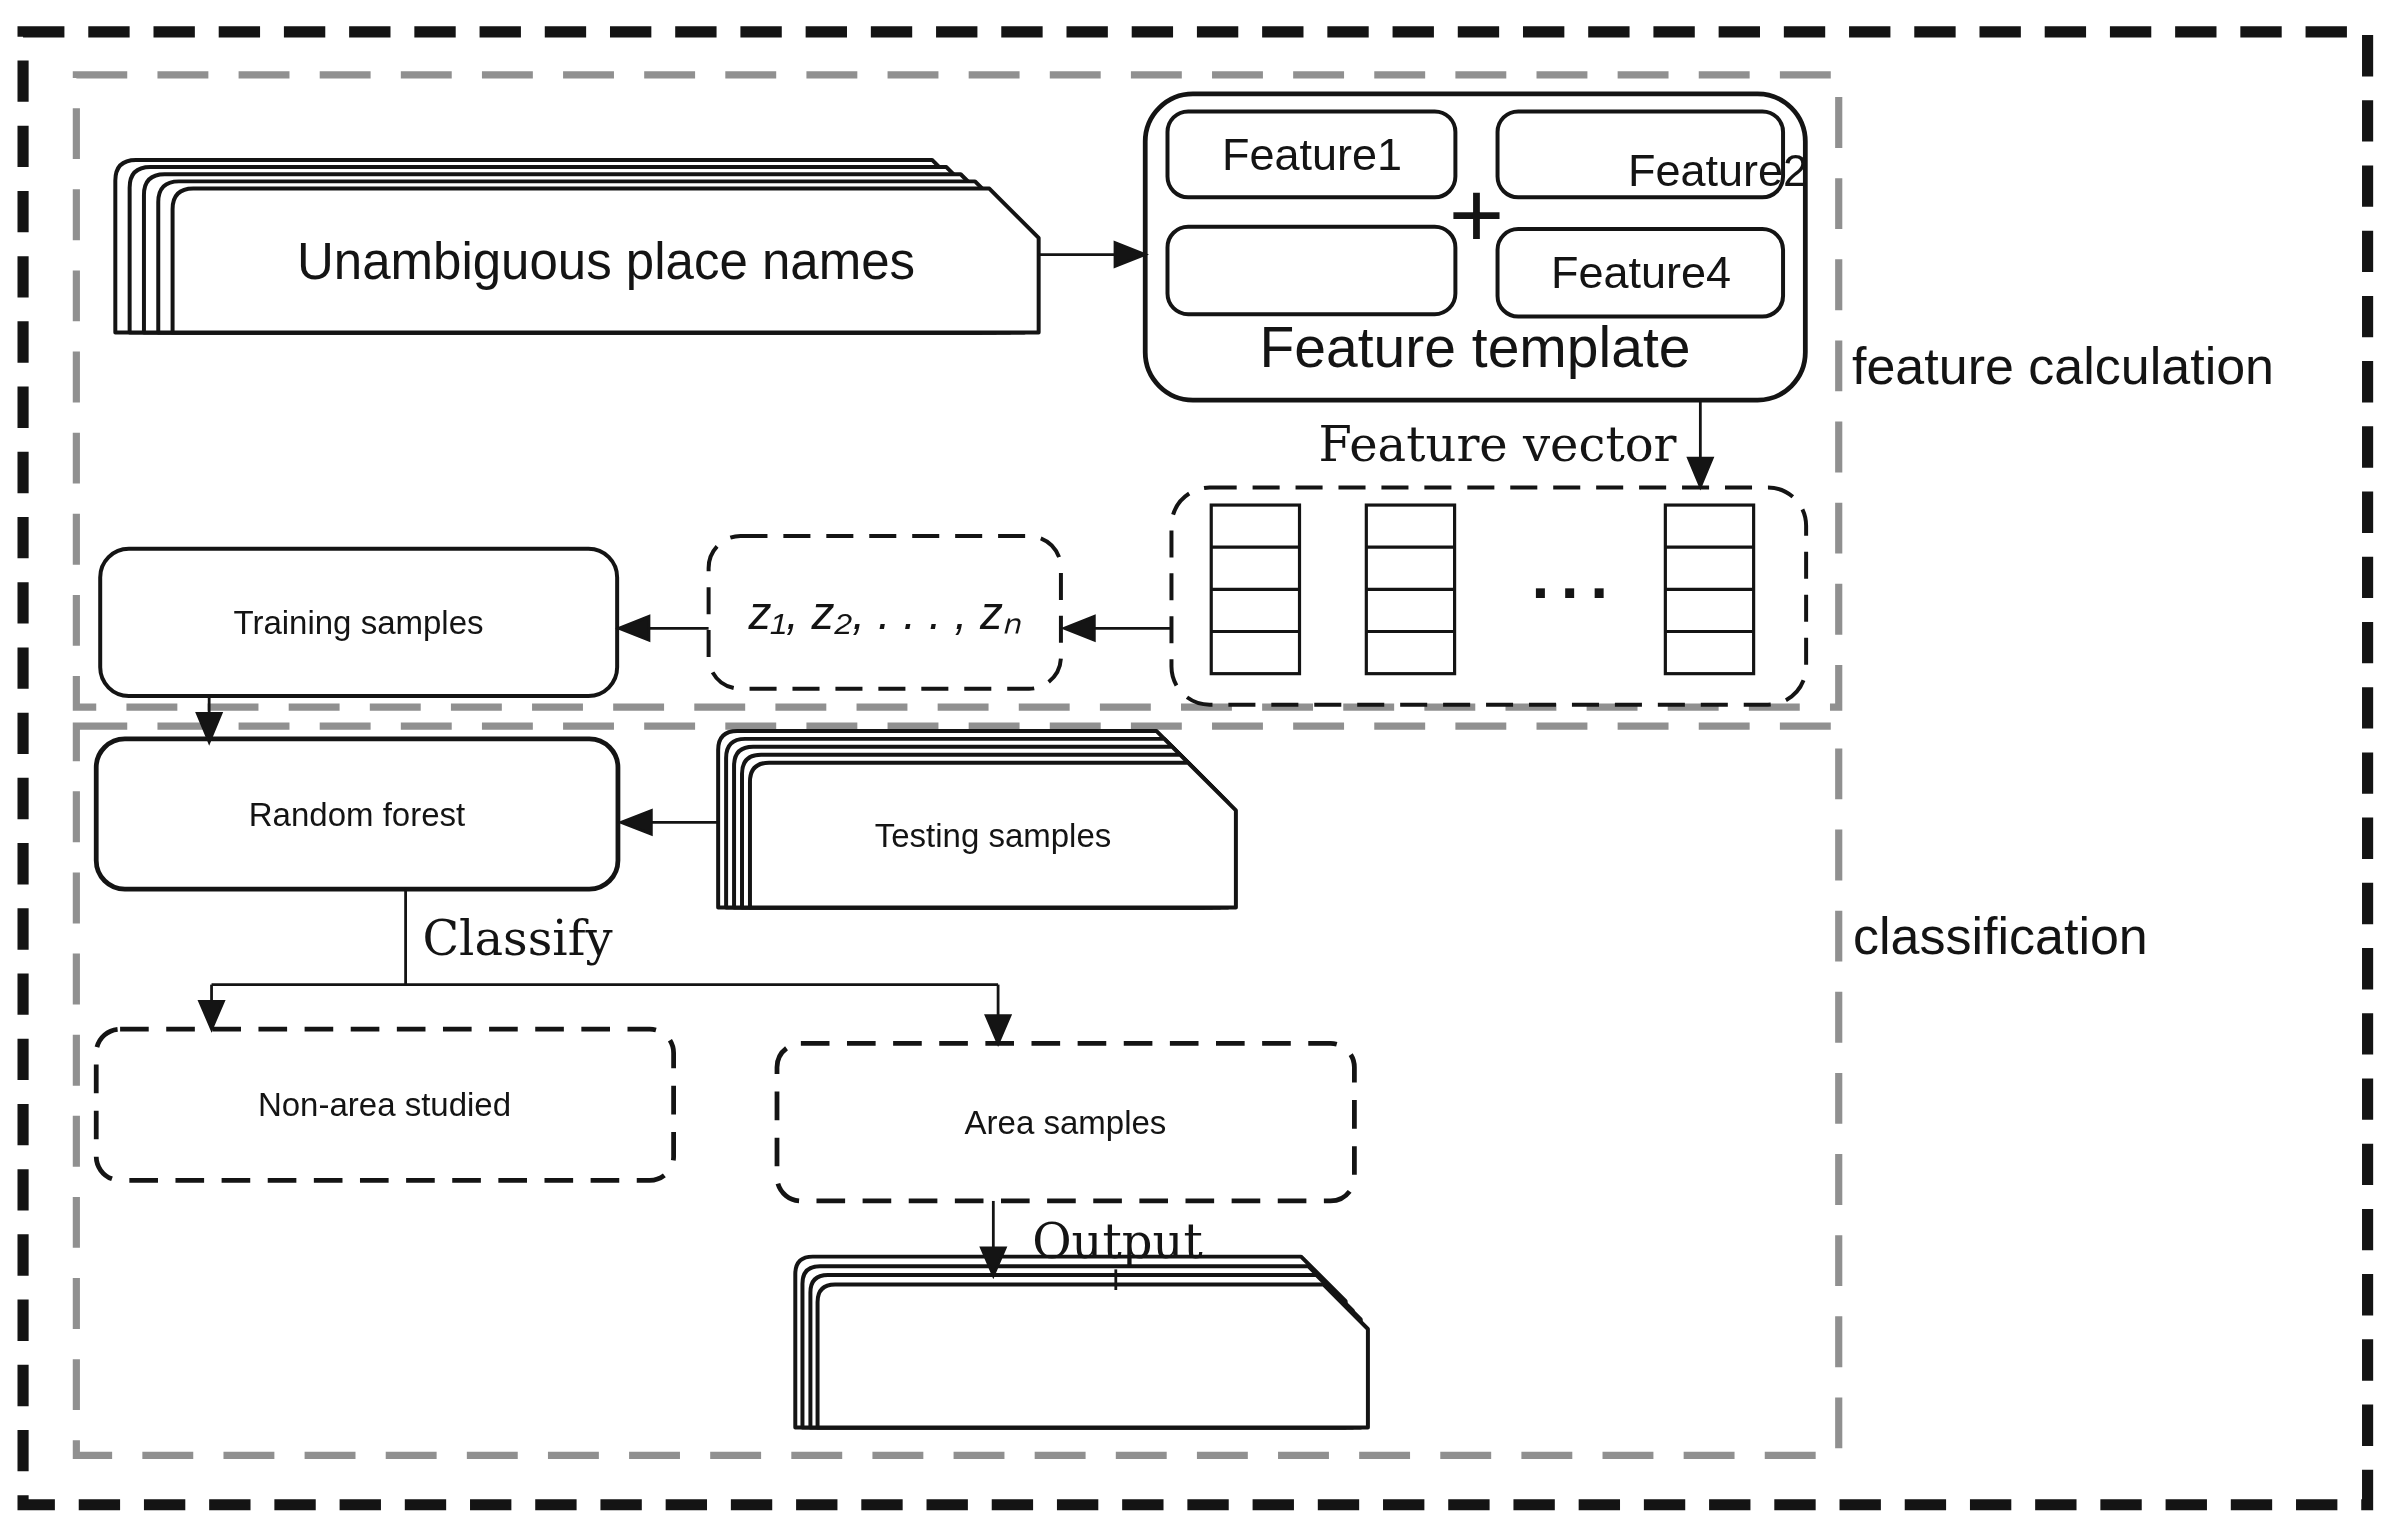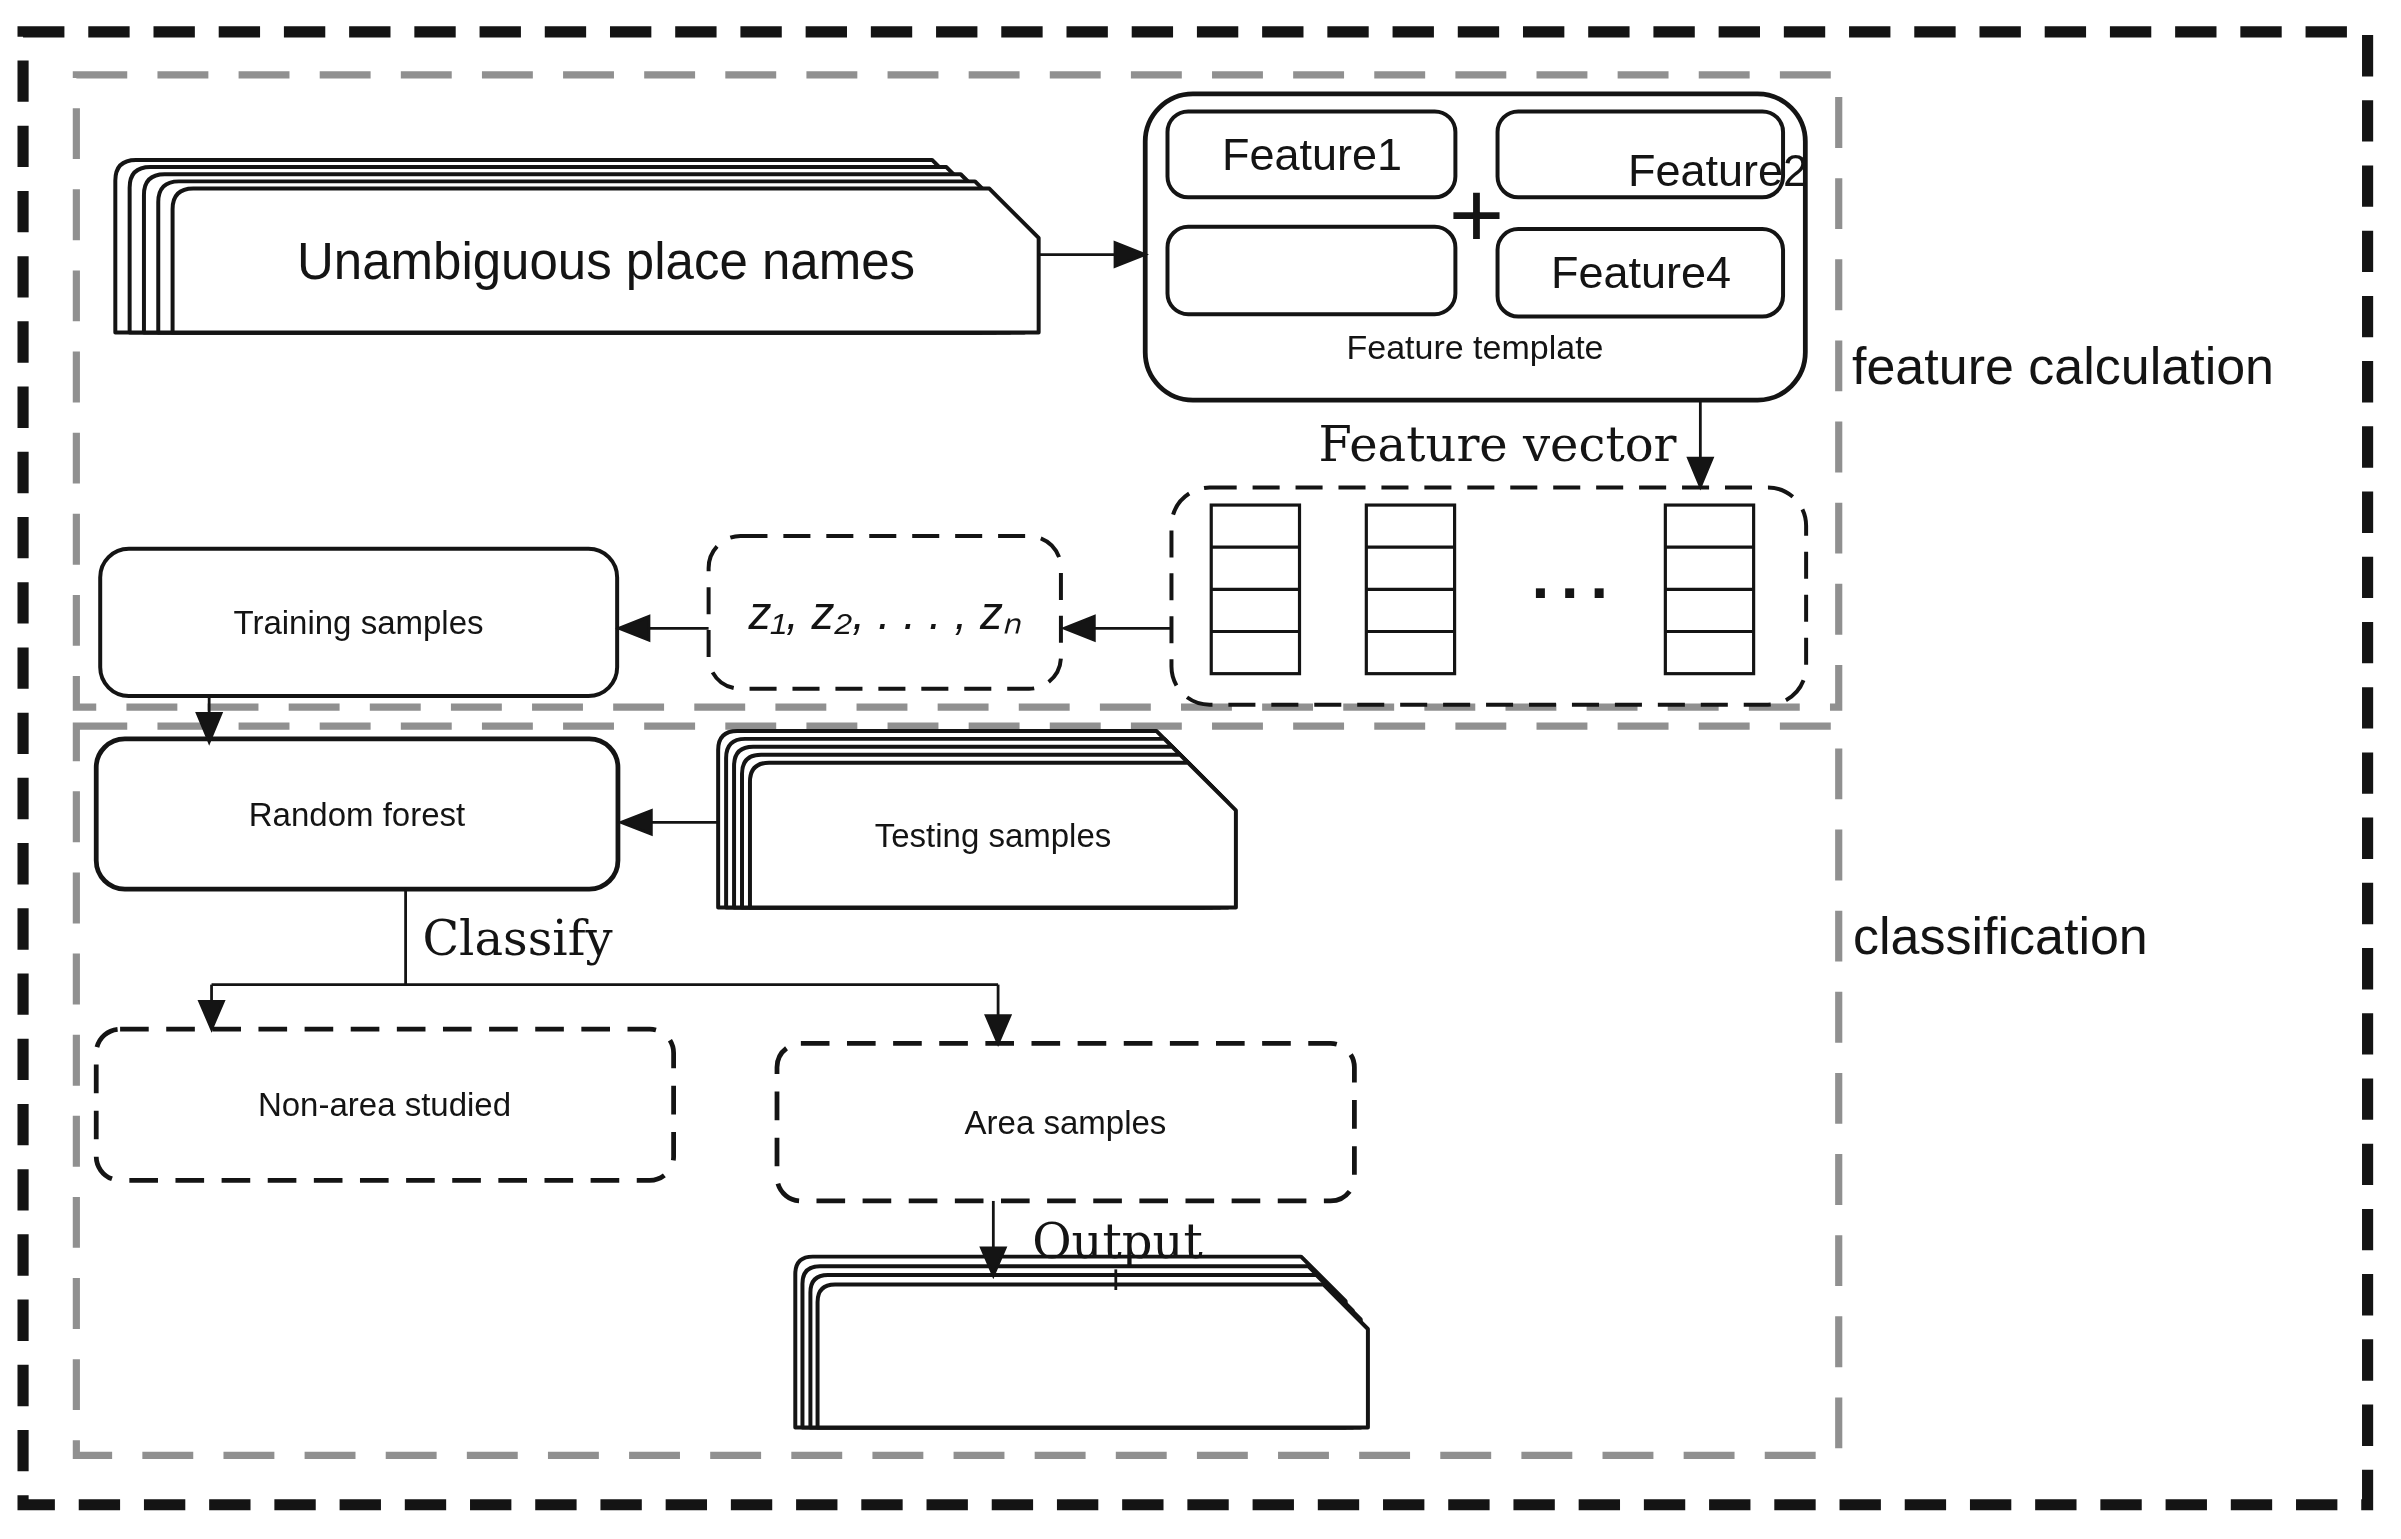--- a/index.html
+++ b/index.html
@@ -14,21 +14,21 @@
   #shapes{position:absolute;left:0;top:0;width:2401px;height:1539px;}
   .lbl{
     position:absolute;
     display:flex;align-items:center;justify-content:center;
     white-space:nowrap;color:#141414;
     font-family:"Liberation Sans", sans-serif;
     line-height:1;
   }
   .box-label{font-size:33px;}
   .feat-label{font-size:45px;}
-  .template-title{font-size:34px;text-align:center;}
+  .template-title{font-size:57px;text-align:center;}
   .serif-label{font-family:"DejaVu Serif", serif;font-size:48px;}
   .z-label{font-family:Liberation Sans, sans-serif;font-style:italic;font-size:46px;}
   .side-label{font-size:52px;justify-content:flex-start;}
   .plus-label{font-size:95px;font-weight:400;}
   .dots-label{font-size:64px;font-weight:700;letter-spacing:8px;}
 </style>
 </head>
 <body>
 
 <div id="canvas">

